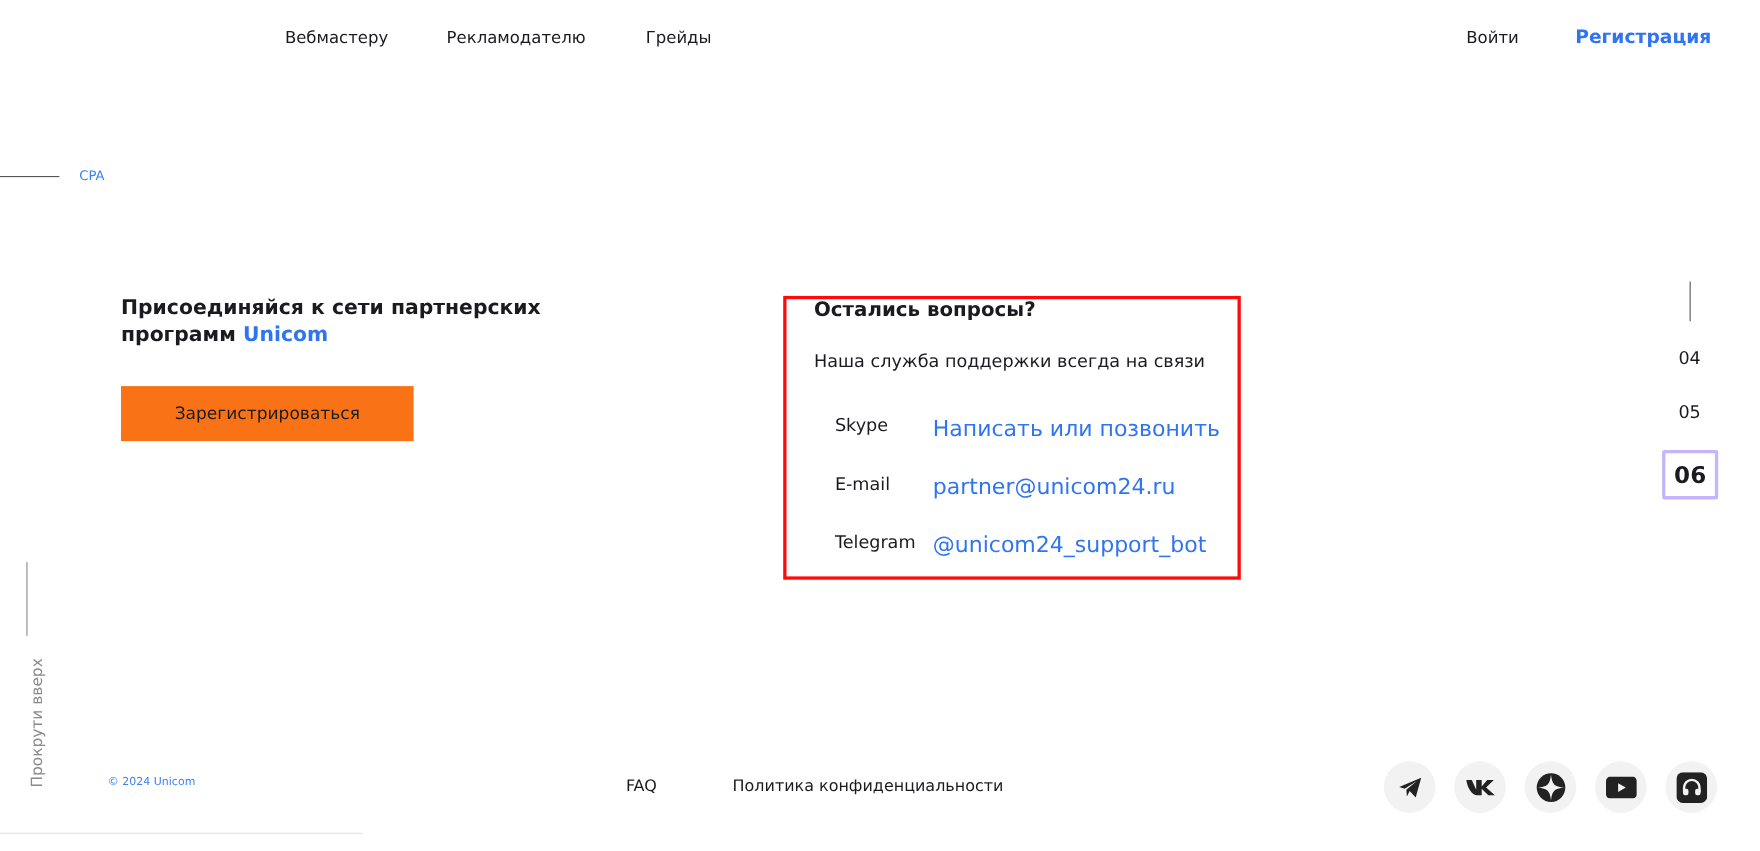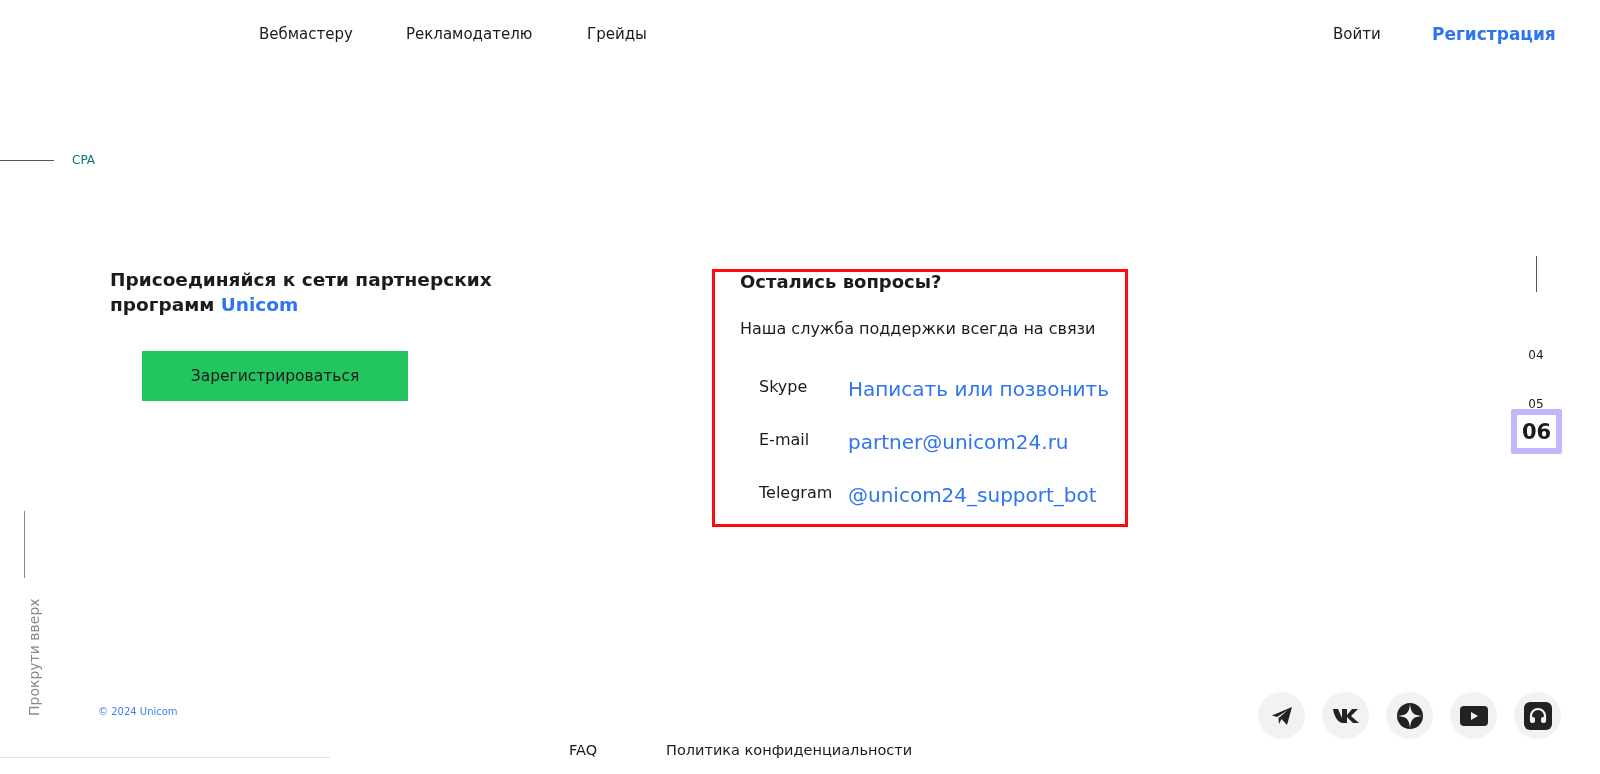--- a/index.html
+++ b/index.html
@@ -4,41 +4,41 @@
 <style>
   * { box-sizing: border-box; margin: 0; padding: 0; }
   html, body { width: 1600px; height: 774px; overflow: hidden; background: #ffffff; }
   body { font-family: "DejaVu Sans", sans-serif; color: #1b1b1f; position: relative; }
   a { text-decoration: none; color: inherit; }
 
   .nav-link { position: absolute; top: 25px; font-size: 15px; color: #1b1b1f; white-space: nowrap; }
   .nav-register { position: absolute; top: 24px; left: 1432px; font-size: 17px; font-weight: bold; color: #2f74f0; white-space: nowrap; }
 
   .cpa-line { position: absolute; left: 0; top: 160px; width: 54px; height: 1px; background: #555; }
-  .cpa-label { position: absolute; left: 72px; top: 153px; font-size: 12px; color: #0f766e; }
+  .cpa-label { position: absolute; left: 72px; top: 153px; font-size: 12px; color: #3b82f6; }
 
   .join-title { position: absolute; left: 110px; top: 267px; width: 400px; font-size: 18.5px; font-weight: bold; line-height: 25px; color: #1b1b1f; }
   .join-title .brand { color: #2f74f0; margin-top: 14px; }
-  .register-btn { position: absolute; left: 110px; top: 351px; width: 266px; height: 50px; background: #22c55e; border: none; font-family: "DejaVu Sans", sans-serif; font-size: 15.5px; color: #1b1b1f; cursor: pointer; display:flex; align-items:center; justify-content:center;margin-left:32px; }
+  .register-btn { position: absolute; left: 110px; top: 351px; width: 266px; height: 50px; background: #f97316; border: none; font-family: "DejaVu Sans", sans-serif; font-size: 15.5px; color: #1b1b1f; cursor: pointer; display:flex; align-items:center; justify-content:center; }
 
   .contact-box { position: absolute; left: 712px; top: 269px; width: 416px; height: 258px; border: 3px solid #ff0a0a; }
   .contact-title { position: absolute; left: 740px; top: 271px; font-size: 18px; font-weight: bold; color: #1b1b1f; white-space: nowrap; }
   .contact-sub { position: absolute; left: 740px; top: 319px; font-size: 16px; color: #1b1b1f; white-space: nowrap; }
   .contact-row-label { position: absolute; left: 740px; font-size: 16px; color: #1b1b1f; white-space: nowrap; margin-left: 19px; }
   .contact-row-link { position: absolute; left: 848px; font-size: 20px; color: #2f74f0; white-space: nowrap; }
 
   .pager-line { position: absolute; left: 1536px; top: 256px; width: 1px; height: 36px; background: #555; }
-  .pager-item { position: absolute; font-size: 12px; color: #1b1b1f; text-align: center; width: 50px; left: 1511px; margin-top: 32px; }
-  .pager-active { position: absolute; left: 1511px; top: 409px; width: 51px; height: 45px; border: 6px solid #c4b5fd; border-radius: 2px; display:flex; align-items:center; justify-content:center; font-size: 21px; font-weight: bold; color: #1b1b1f; }
+  .pager-item { position: absolute; font-size: 16px; color: #1b1b1f; text-align: center; width: 50px; left: 1511px; }
+  .pager-active { position: absolute; left: 1511px; top: 409px; width: 51px; height: 45px; border: 3px solid #c4b5fd; border-radius: 2px; display:flex; align-items:center; justify-content:center; font-size: 21px; font-weight: bold; color: #1b1b1f; }
 
   .scroll-line { position: absolute; left: 24px; top: 511px; width: 1px; height: 67px; background: #888; }
   .scroll-label { position: absolute; left: 26px; top: 716px; transform-origin: 0 0; transform: rotate(-90deg); font-size: 14px; color: #8a8a8a; white-space: nowrap; }
 
   .copyright { position: absolute; left: 98px; top: 706px; font-size: 10px; color: #3b82f6; white-space: nowrap; }
-  .footer-link { position: absolute; top: 742px; font-size: 14.5px; color: #1b1b1f; white-space: nowrap; }
+  .footer-link { position: absolute; top: 707px; font-size: 14.5px; color: #1b1b1f; white-space: nowrap; }
 
   .social { position: absolute; top: 692px; width: 47px; height: 47px; border-radius: 50%; background: #f2f2f2; display:flex; align-items:center; justify-content:center; cursor:pointer; }
   .social svg { display:block; }
 
   .bottom-line { position: absolute; left: 0; top: 757px; width: 330px; height: 1px; background: #e2e2e2; }
 </style>
 </head>
 <body>
 
 <a class="nav-link" style="left:259px" href="#">Вебмастеру</a>

